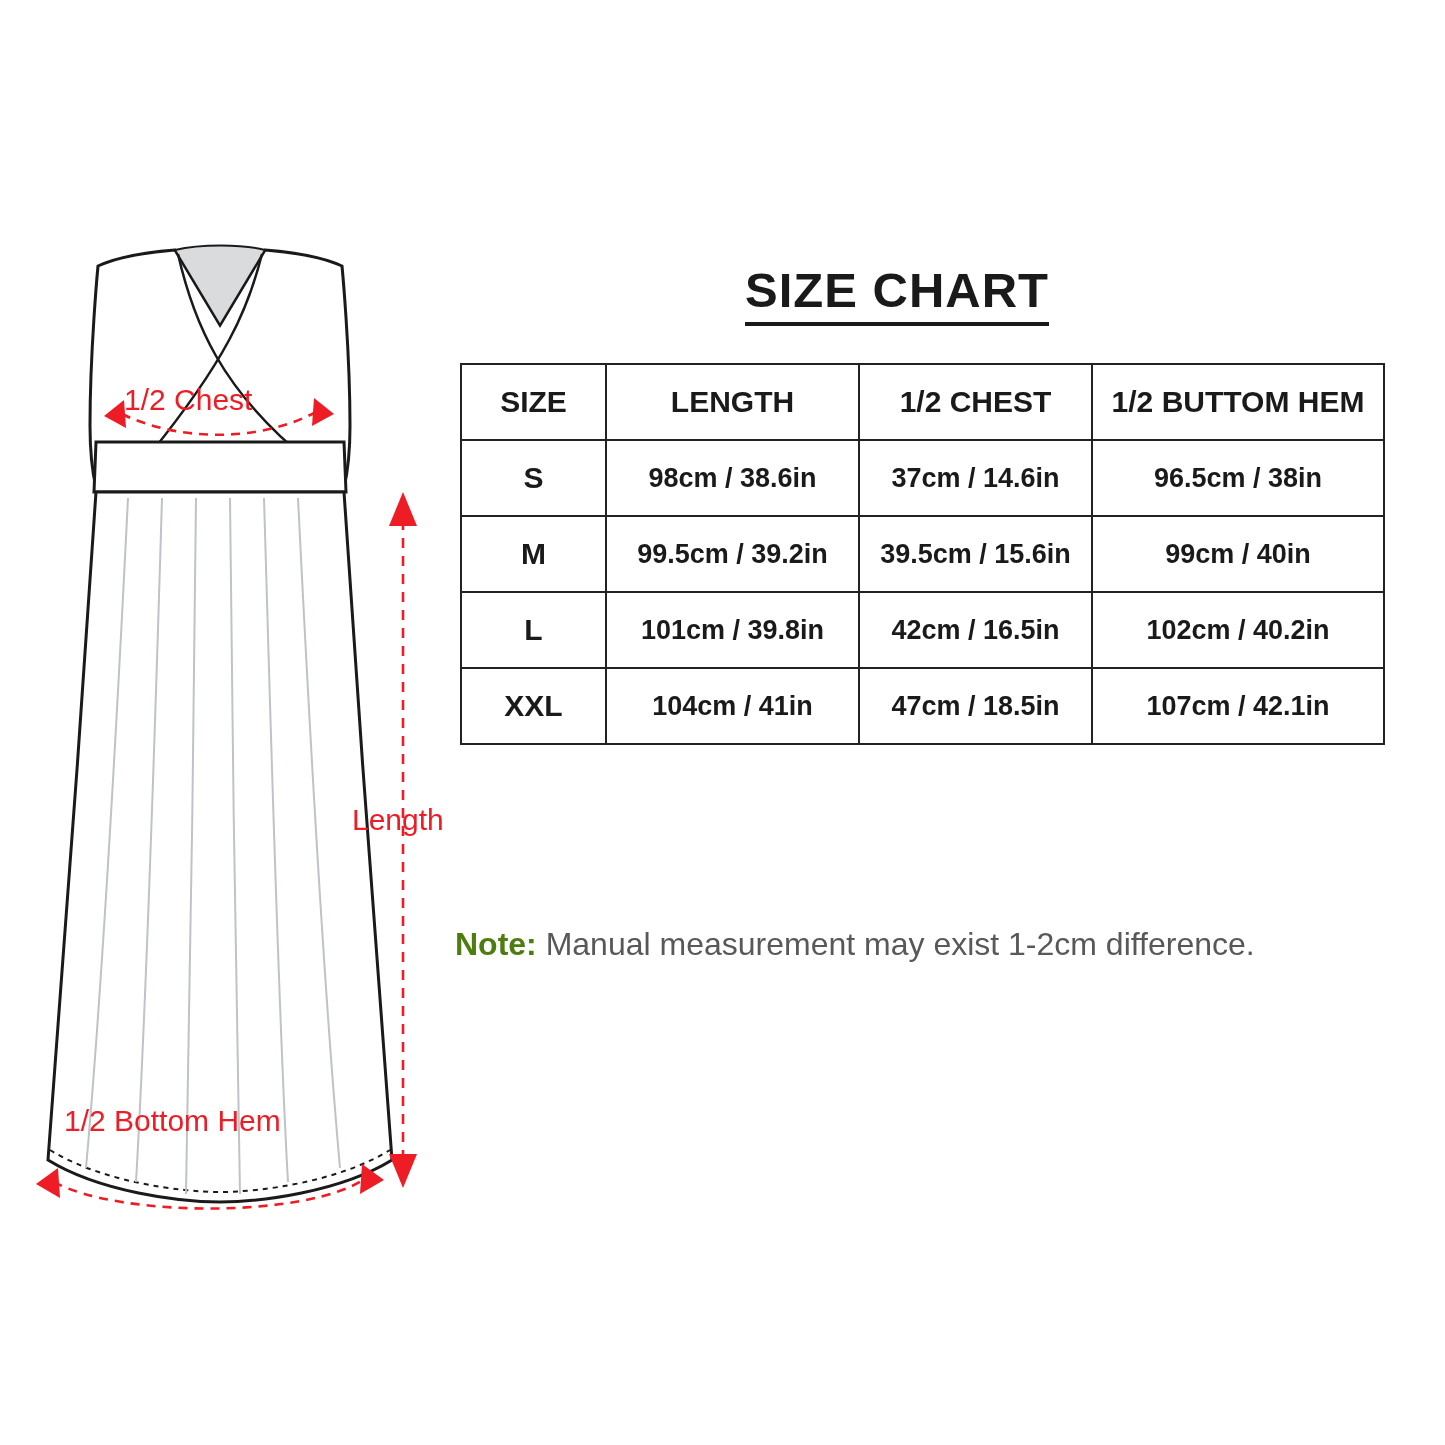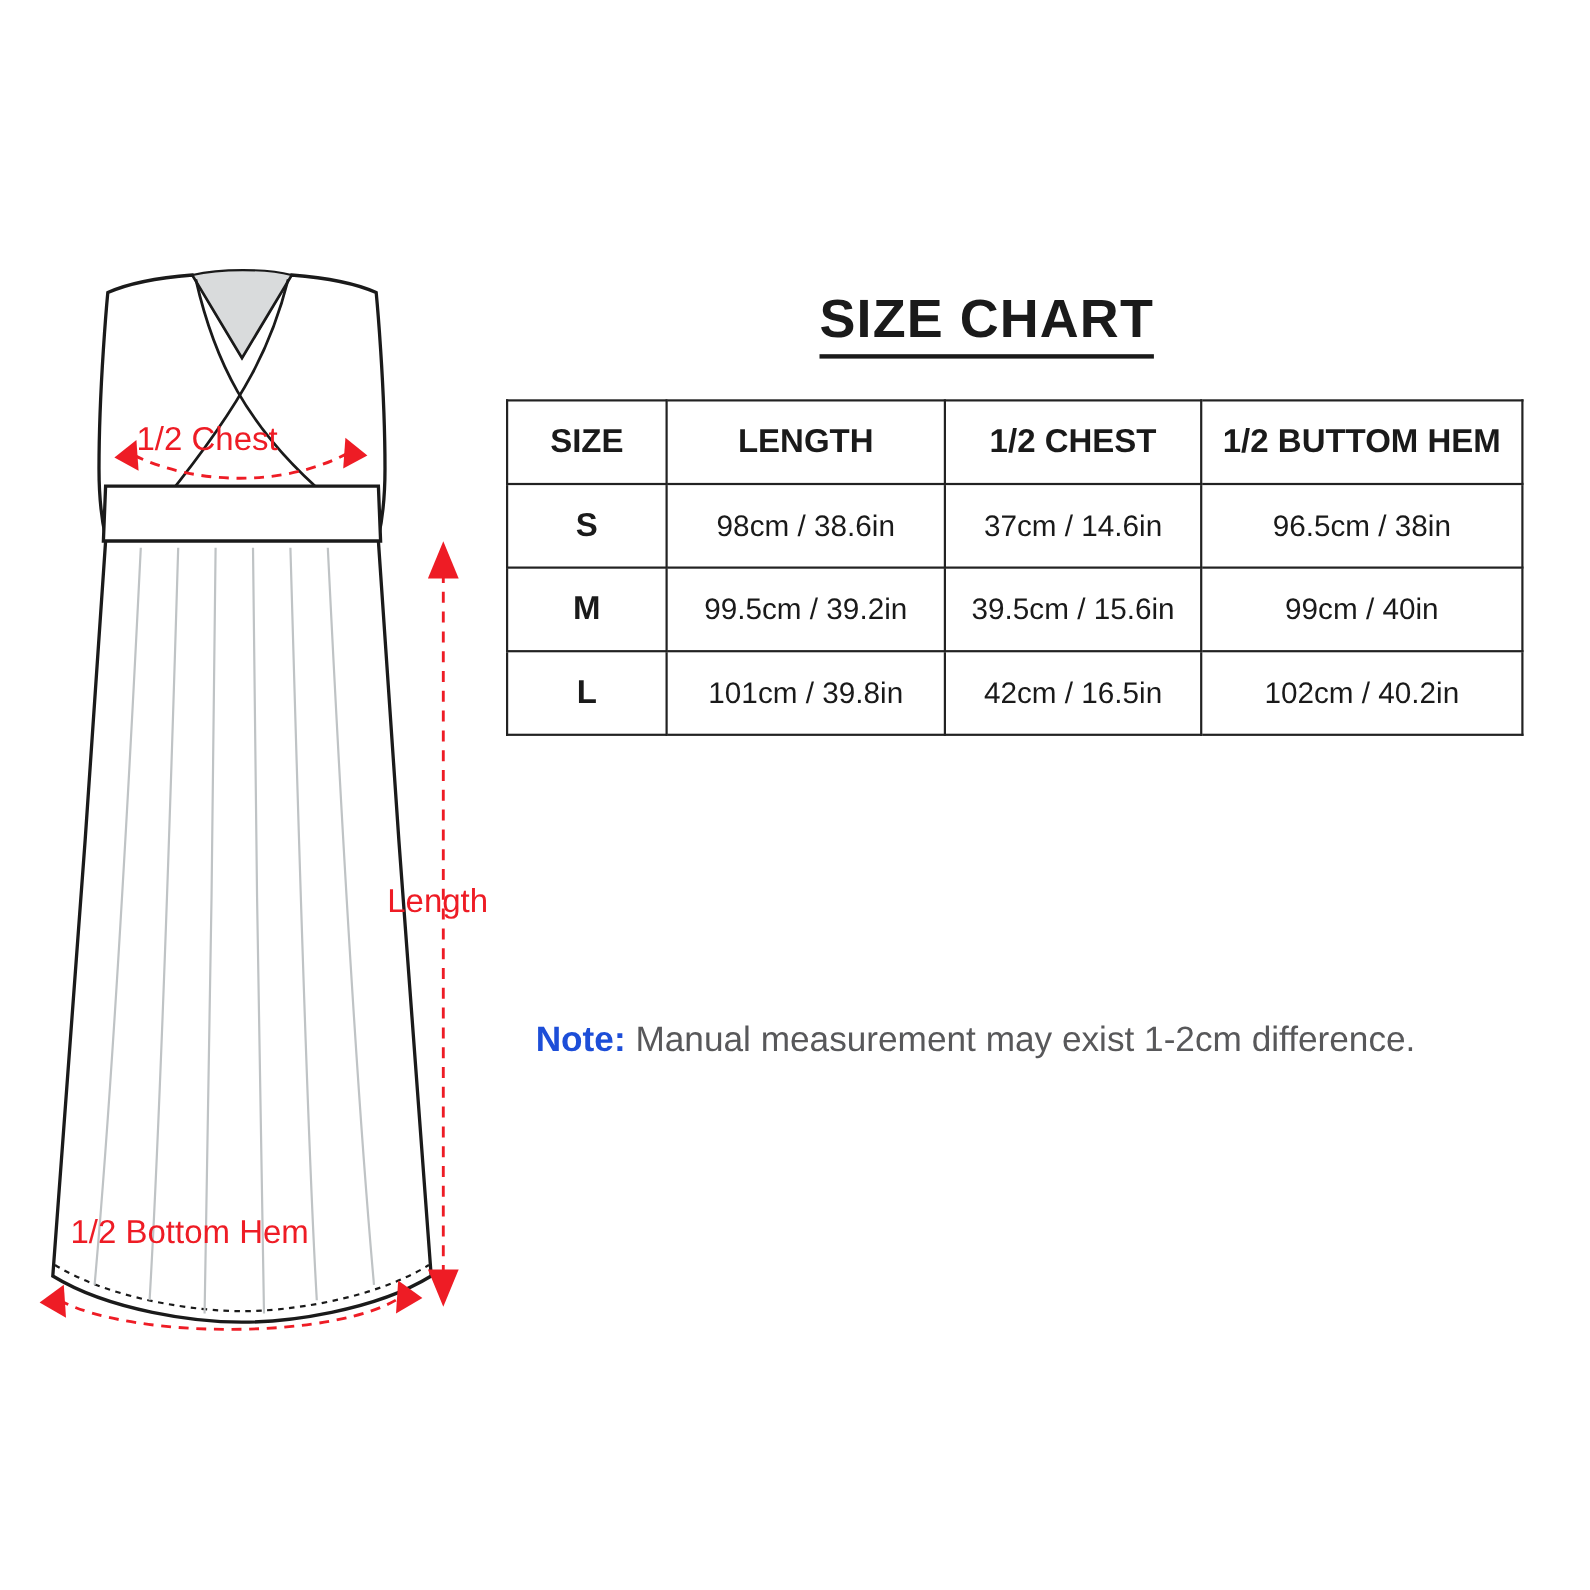--- a/index.html
+++ b/index.html
@@ -93,21 +93,21 @@
     margin-top: 20px;
   }
   #size-table thead th {
     height: 72px;
     font-size: 30px;
     font-weight: bold;
   }
   #size-table tbody td {
     height: 72px;
     font-size: 27px;
-    font-weight: normal;
+    font-weight: bold;
   }
   #size-table tbody td.size-cell {
     font-weight: bold;
     font-size: 30px;
   }
   col.c-size  { width: 145px; }
   col.c-len   { width: 253px; }
   col.c-chest { width: 233px; }
   col.c-hem   { width: 292px; }
 
@@ -116,22 +116,21 @@
     left: 0px;
     top: 920px;
     width: 955px;
     color: #58585a;
     font-size: 32px;
     line-height: 1.55;
     font-family: "Liberation Sans", sans-serif;
   }
   #note .note-label {
     font-weight: bold;
-    color: #1d4ed8;
-    margin-left: 32px;
+    color: #4d7c0f;
   }
   #note .note-line {
     display: block;
   }
 </style>
 </head>
 <body>
 
 <div id="page">
 
@@ -222,20 +221,26 @@
           <td>99.5cm / 39.2in</td>
           <td>39.5cm / 15.6in</td>
           <td>99cm / 40in</td>
         </tr>
         <tr>
           <td class="size-cell">L</td>
           <td>101cm / 39.8in</td>
           <td>42cm / 16.5in</td>
           <td>102cm / 40.2in</td>
         </tr>
+        <tr>
+          <td class="size-cell">XXL</td>
+          <td>104cm / 41in</td>
+          <td>47cm / 18.5in</td>
+          <td>107cm / 42.1in</td>
+        </tr>
       </tbody>
     </table>
 
     <div id="note">
       <span class="note-line">
         <span class="note-label">Note:</span><span> Manual measurement may exist 1-2cm difference.</span>
       </span>
     </div>
 
   </div>

